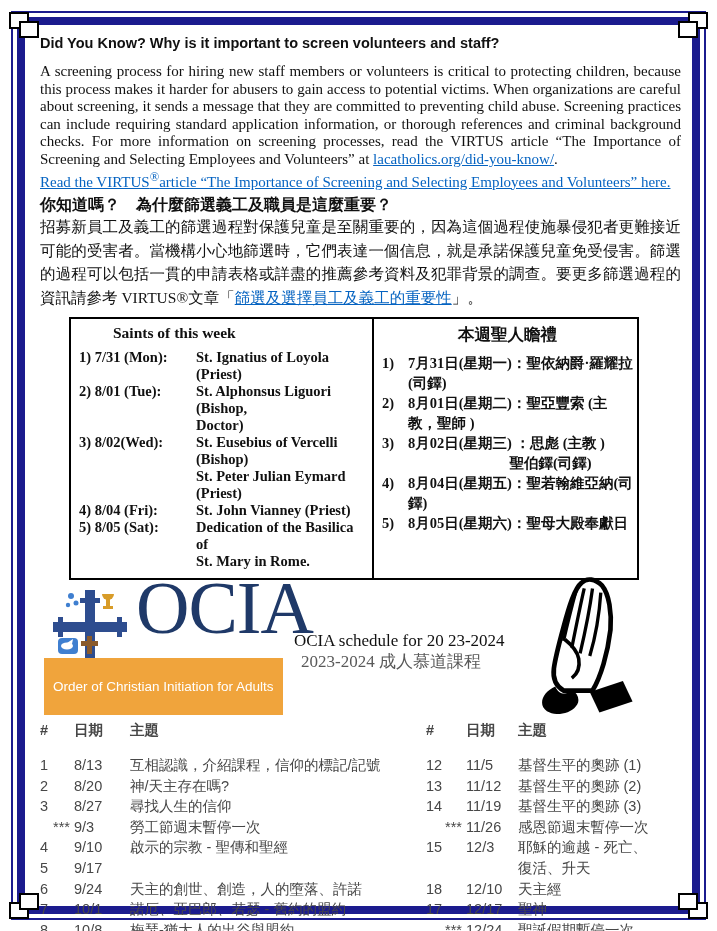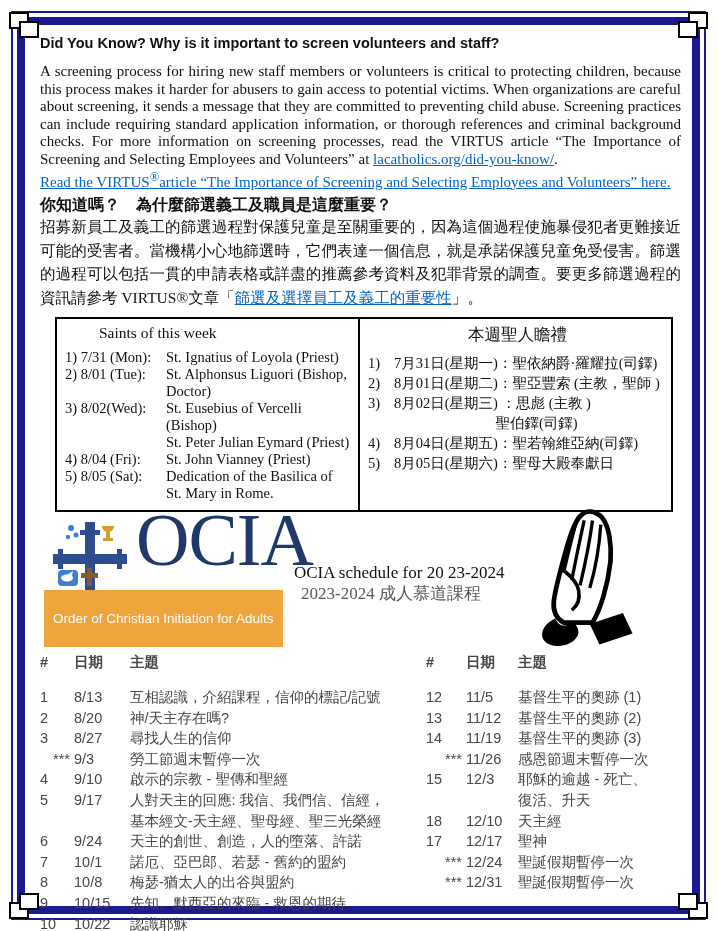--- a/index.html
+++ b/index.html
@@ -16,27 +16,27 @@
   .br1{right:9px;bottom:12px;} .br2{right:19px;bottom:21px;}
   
   .content{position:absolute;left:40px;top:34px;width:641px;z-index:3;}
   .h-en{font-family:"Liberation Sans",sans-serif;font-weight:bold;font-size:14.5px;line-height:19px;}
   .p-en{font-size:15px;line-height:17.6px;text-align:justify;margin-top:10px;}
   a,.lnk{color:#0563C1;text-decoration:underline;cursor:pointer;}
   .read-line{font-size:15px;line-height:17.5px;}
   .h-zh{font-weight:bold;font-size:16px;line-height:21px;margin-top:3px;}
   .p-zh{font-size:15.5px;line-height:23.5px;text-align:justify;}
   
-  .saints{margin:8px 0 0 15px;width:618px;border:2px solid #000;display:grid;
-          grid-template-columns:301px 1fr;box-sizing:border-box;}
+  .saints{margin:8px 0 0 29px;width:570px;border:2px solid #000;display:grid;
+          grid-template-columns:301px 1fr;box-sizing:border-box;font-weight:bold;}
   .s-cell{padding:5px 4px 8px 8px;}
   .s-cell.right{border-left:2px solid #000;}
   .s-title-l{font-size:15.5px;padding-left:34px;margin-bottom:7px;}
   .s-title-r{font-size:16.5px;text-align:center;margin-bottom:7px;}
-  .s-item{display:grid;grid-template-columns:97px 1fr;column-gap:4px;
+  .s-item{display:grid;grid-template-columns:97px 1fr;column-gap:20px;
           font-size:14.5px;line-height:17px;}
   .s-item .lbl{white-space:nowrap;}
   .s-item .dsc{white-space:pre-line;}
   .s-item-r{display:grid;grid-template-columns:24px 1fr;column-gap:2px;
             font-size:14.5px;line-height:20px;}
   .s-item-r .dsc{white-space:pre-line;}
   
   .logo-sec{position:relative;height:120px;margin-top:4px;}
   .ocia-word{position:absolute;left:96px;top:-16px;font-family:"Liberation Serif",serif;
              font-weight:normal;font-size:74px;line-height:80px;color:#1f3968;letter-spacing:-1px;}
@@ -221,22 +221,20 @@
 
           <div class="sched-row gl" data-num="4">
             <span class="c-num">4</span>
             <span class="c-date">9/10</span>
             <span class="c-topic">啟示的宗教 - 聖傳和聖經</span>
           </div>
 
           <div class="sched-row gl" data-num="5">
             <span class="c-num">5</span>
             <span class="c-date">9/17</span>
-            <span class="c-topic">人對天主的回應: 我信、我們信、信經，
-基本經文-天主經、聖母經、聖三光榮經</span>
           </div>
 
           <div class="sched-row gl" data-num="6">
             <span class="c-num">6</span>
             <span class="c-date">9/24</span>
             <span class="c-topic">天主的創世、創造，人的墮落、許諾</span>
           </div>
 
           <div class="sched-row gl" data-num="7">
             <span class="c-num">7</span>

